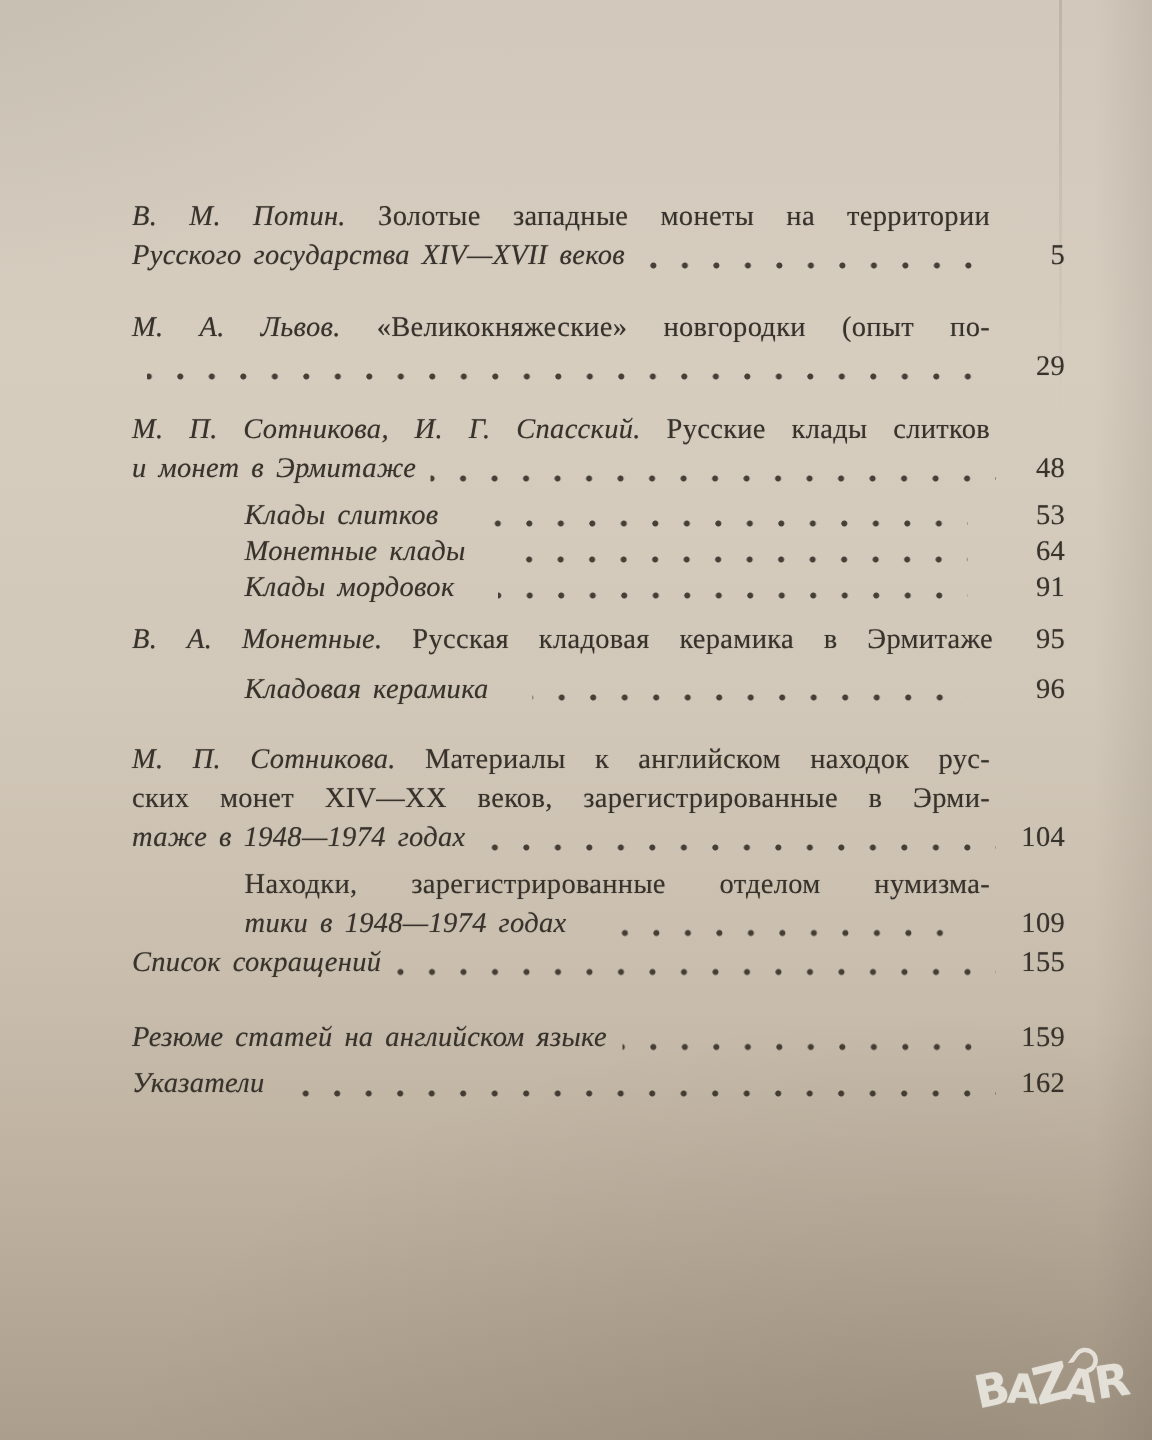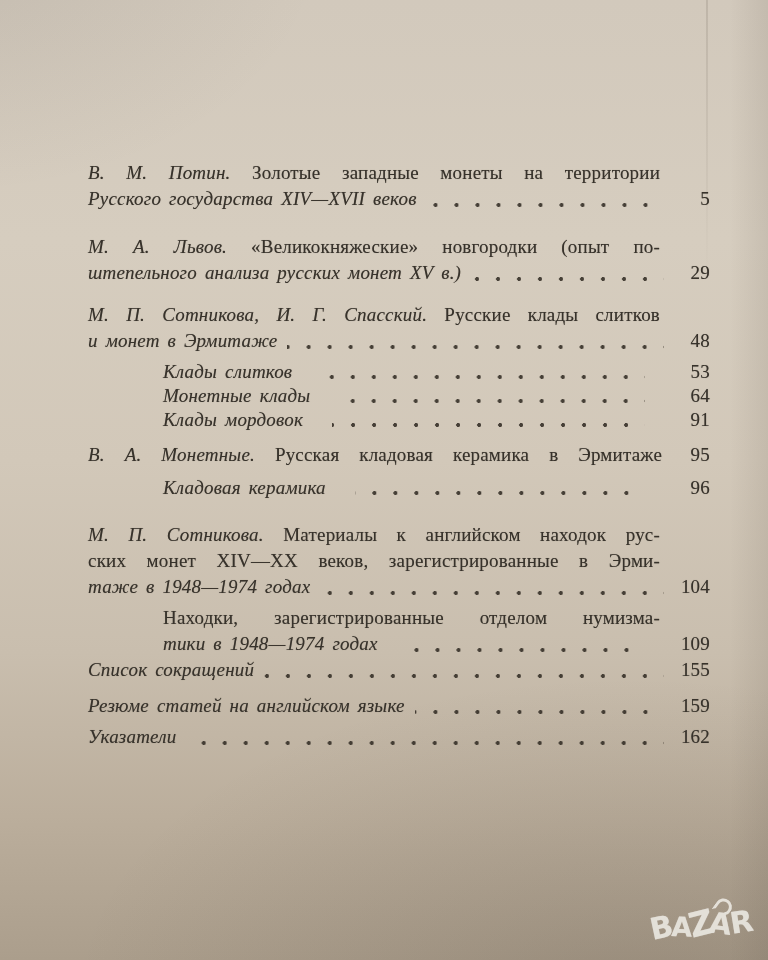--- a/index.html
+++ b/index.html
@@ -10,21 +10,21 @@
     background:
       linear-gradient(270deg, rgba(70,60,50,0.10), rgba(70,60,50,0) 5%),
       radial-gradient(900px 520px at 82% 104%, rgba(60,50,40,0.16), rgba(60,50,40,0) 62%),
       radial-gradient(700px 460px at -8% -6%, rgba(70,65,62,0.10), rgba(70,65,62,0) 55%),
       linear-gradient(180deg, #d2c9bc 0%, #d6cdbf 25%, #d2c8b9 48%, #c9beae 68%, #bbae9c 85%, #ab9e8c 100%);
   }
   .page-edge {
     position:absolute; left:706px; top:0; width:2px; height:280px;
     background:linear-gradient(180deg, rgba(110,100,88,0.20), rgba(110,100,88,0));
   }
-  .toc { position:absolute; left:88px; top:160px; width:622px; }
+  .toc { position:absolute; left:88px; top:132px; width:622px; }
   .line { font-size:19px; line-height:26px; letter-spacing:0.2px; word-spacing:3px;
           text-shadow:0 0 0.7px rgba(52,46,38,0.45); }
   .subline { line-height:24px; }
   .just { text-align:justify; text-align-last:justify; padding-right:50px; }
   .row { display:flex; align-items:baseline; }
   .row .txt { white-space:nowrap;font-style:italic; }
   .dots { flex:1; align-self:flex-end; height:6px; margin:0 12px 4px 10px;
           background-image:radial-gradient(circle at 2.2px 3px, rgba(50,44,36,0.88) 1.7px, rgba(0,0,0,0) 2.3px);
           background-size:21px 6px; background-repeat:repeat-x; background-position:right bottom; }
   .pg { min-width:34px; text-align:right; }
@@ -59,21 +59,20 @@
     <div class="line row">
         <span class="txt">Русского государства XIV—XVII веков</span>
         <span class="dots"></span>
         <span class="pg">5</span>
       </div>
   </section>
 
   <section style="margin-top:22px">
     <div class="line just"><span class="author">М. А. Львов.</span> <span>«Великокняжеские» новгородки (опыт по-</span></div>
     <div class="line row">
-        <span class="txt">штепельного анализа русских монет XV в.)</span>
         <span class="dots"></span>
         <span class="pg">29</span>
       </div>
   </section>
 
   <section style="margin-top:16px">
     <div class="line just"><span class="author">М. П. Сотникова, И. Г. Спасский.</span> <span>Русские клады слитков</span></div>
     <div class="line row">
         <span class="txt">и монет в Эрмитаже</span>
         <span class="dots"></span>
@@ -133,21 +132,21 @@
       </div>
   </section>
 
   <section style="margin-top:0">
     <div class="line row">
         <span class="txt">Список сокращений</span>
         <span class="dots"></span>
         <span class="pg">155</span>
       </div>
   </section>
-  <section style="margin-top:10px">
+  <section style="margin-top:24px">
     <div class="line row">
         <span class="txt">Резюме статей на английском языке</span>
         <span class="dots"></span>
         <span class="pg">159</span>
       </div>
   </section>
   <section style="margin-top:5px">
     <div class="line row">
         <span class="txt">Указатели</span>
         <span class="dots"></span>

